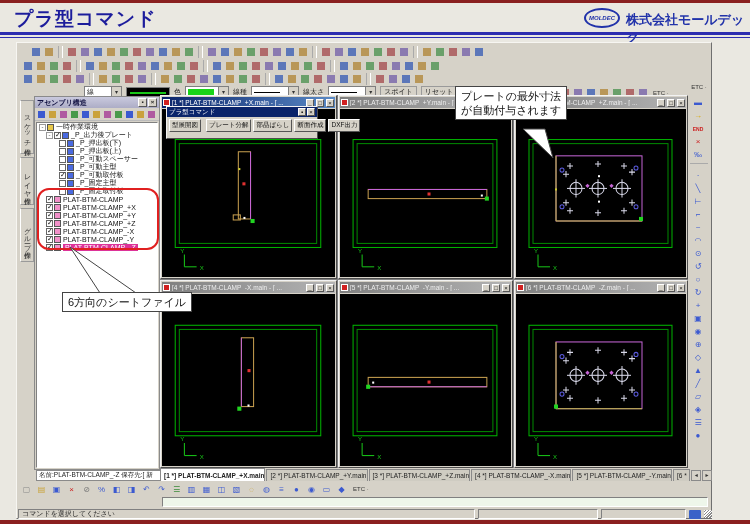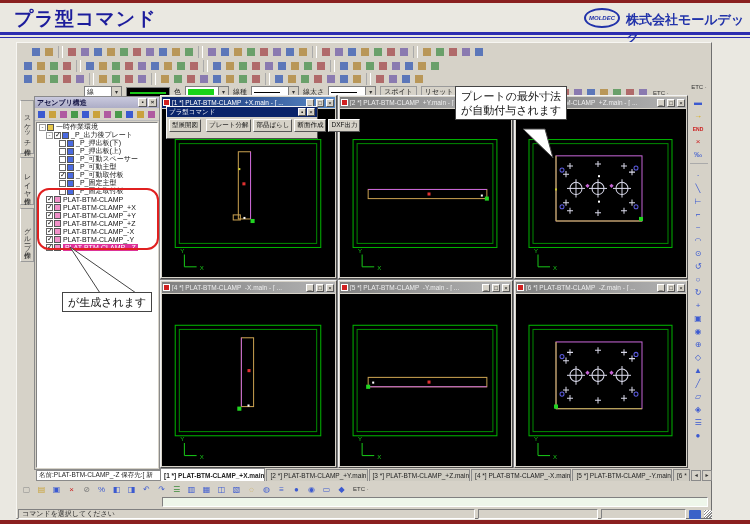--- a/index.html
+++ b/index.html
@@ -618,21 +618,21 @@
 </svg>
 <div class="abs callout" style="left:455px;top:86px">
   <div>プレートの最外寸法</div>
   <div>が自動付与されます</div>
 </div>
 
 <svg class="abs ctail" style="left:60px;top:245px" width="90" height="50">
   <polygon points="10,2 40,48 76,48" fill="#fff" stroke="#444" stroke-width="1"></polygon>
 </svg>
 <div class="abs callout" style="left:62px;top:292px">
-  <div>が生成されます</div>
+  <div>6方向のシートファイル</div>
 </div>
 
 <div class="abs tabs">
   <div class="dtab act">[1 *] PLAT-BTM-CLAMP_+X.main</div>
   <div class="dtab">[2 *] PLAT-BTM-CLAMP_+Y.main</div>
   <div class="dtab">[3 *] PLAT-BTM-CLAMP_+Z.main</div>
   <div class="dtab">[4 *] PLAT-BTM-CLAMP_-X.main</div>
   <div class="dtab">[5 *] PLAT-BTM-CLAMP_-Y.main</div>
   <div class="dtab" style="max-width:22px">[6 *</div>
   <div class="tscroll">◂</div>

